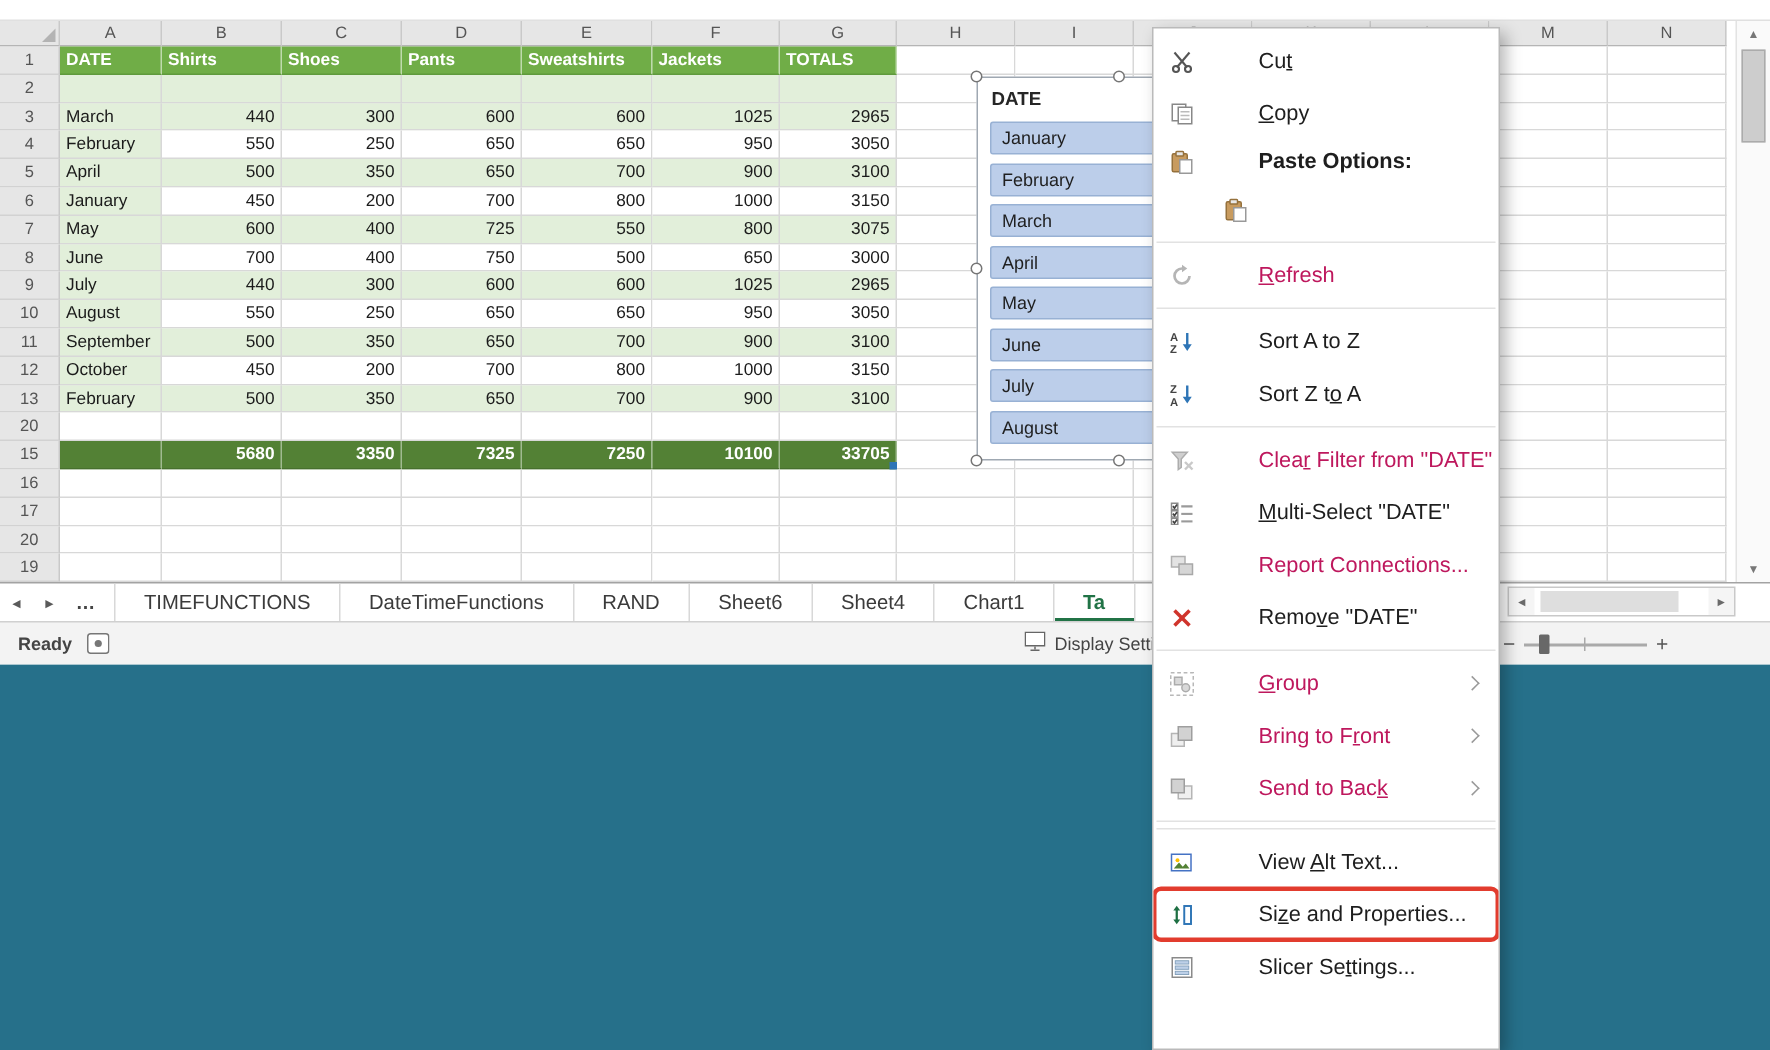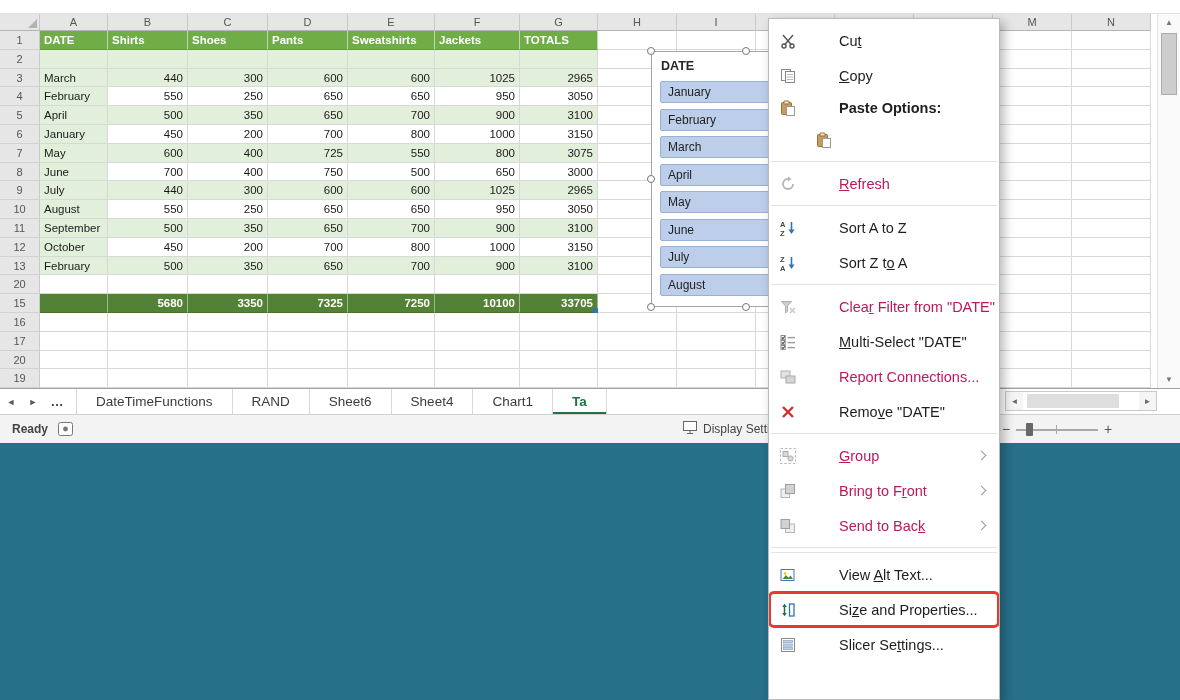--- a/index.html
+++ b/index.html
@@ -449,20 +449,21 @@
     <div class="vs-btn">▲</div>
     <div id="vs-thumb"></div>
     <div class="vs-btn vs-down">▼</div>
   </div>
 
   <div id="tab-bar">
     <span class="tab-nav">◄</span>
     <span class="tab-nav">►</span>
     <span id="tab-overflow">…</span>
     <div id="tabs" style="display:flex;align-items:stretch;">
+        <div class="sheet-tab">TIMEFUNCTIONS</div>
         <div class="sheet-tab">DateTimeFunctions</div>
         <div class="sheet-tab">RAND</div>
         <div class="sheet-tab">Sheet6</div>
         <div class="sheet-tab">Sheet4</div>
         <div class="sheet-tab">Chart1</div>
         <div class="sheet-tab active">Ta</div>
       </div>
   </div>
 
   <div id="h-scroll">

